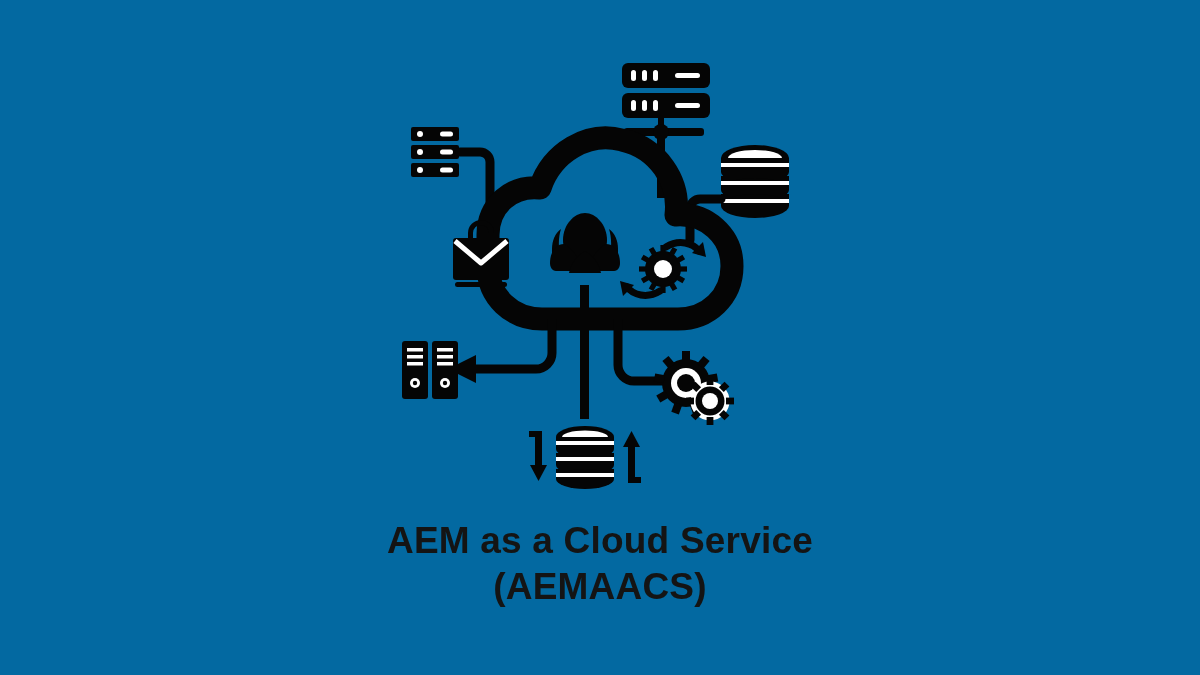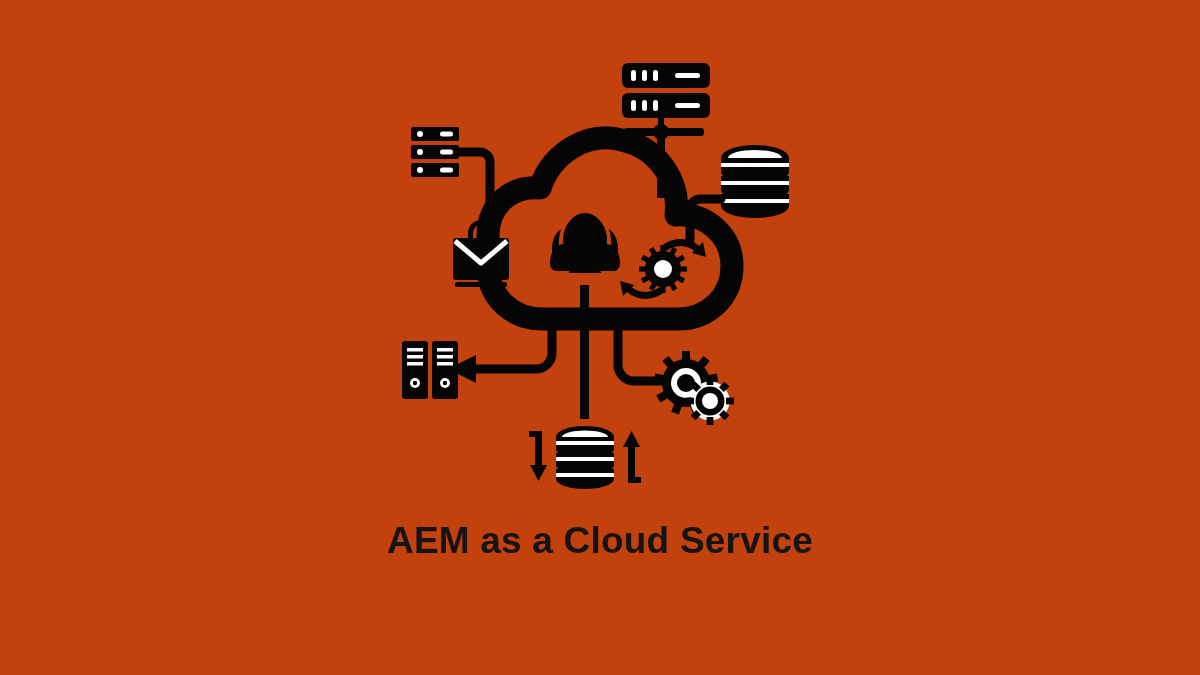--- a/index.html
+++ b/index.html
@@ -11,21 +11,21 @@
     width: 1200px;
     height: 675px;
     background: #ffffff;
     font-family: "Liberation Sans", sans-serif;
     overflow: hidden;
   }
   #slide {
     position: relative;
     width: 1200px;
     height: 675px;
-    background: #c2410c;
+    background: #0369a1;
     display: flex;
     flex-direction: column;
     align-items: center;
     justify-content: flex-start;
   }
   #illustration-wrap {
     position: absolute;
     left: 370px;
     top: 35px;
     width: 430px;
@@ -245,15 +245,16 @@
             </g>
           </g>
         </g>
 
       </g>
     </svg>
   </div>
 
   <div id="caption">
     <span class="cap-line">AEM as a Cloud Service</span>
+    <span class="cap-line">(AEMAACS)</span>
   </div>
 
 </div>
 
 </body></html>

